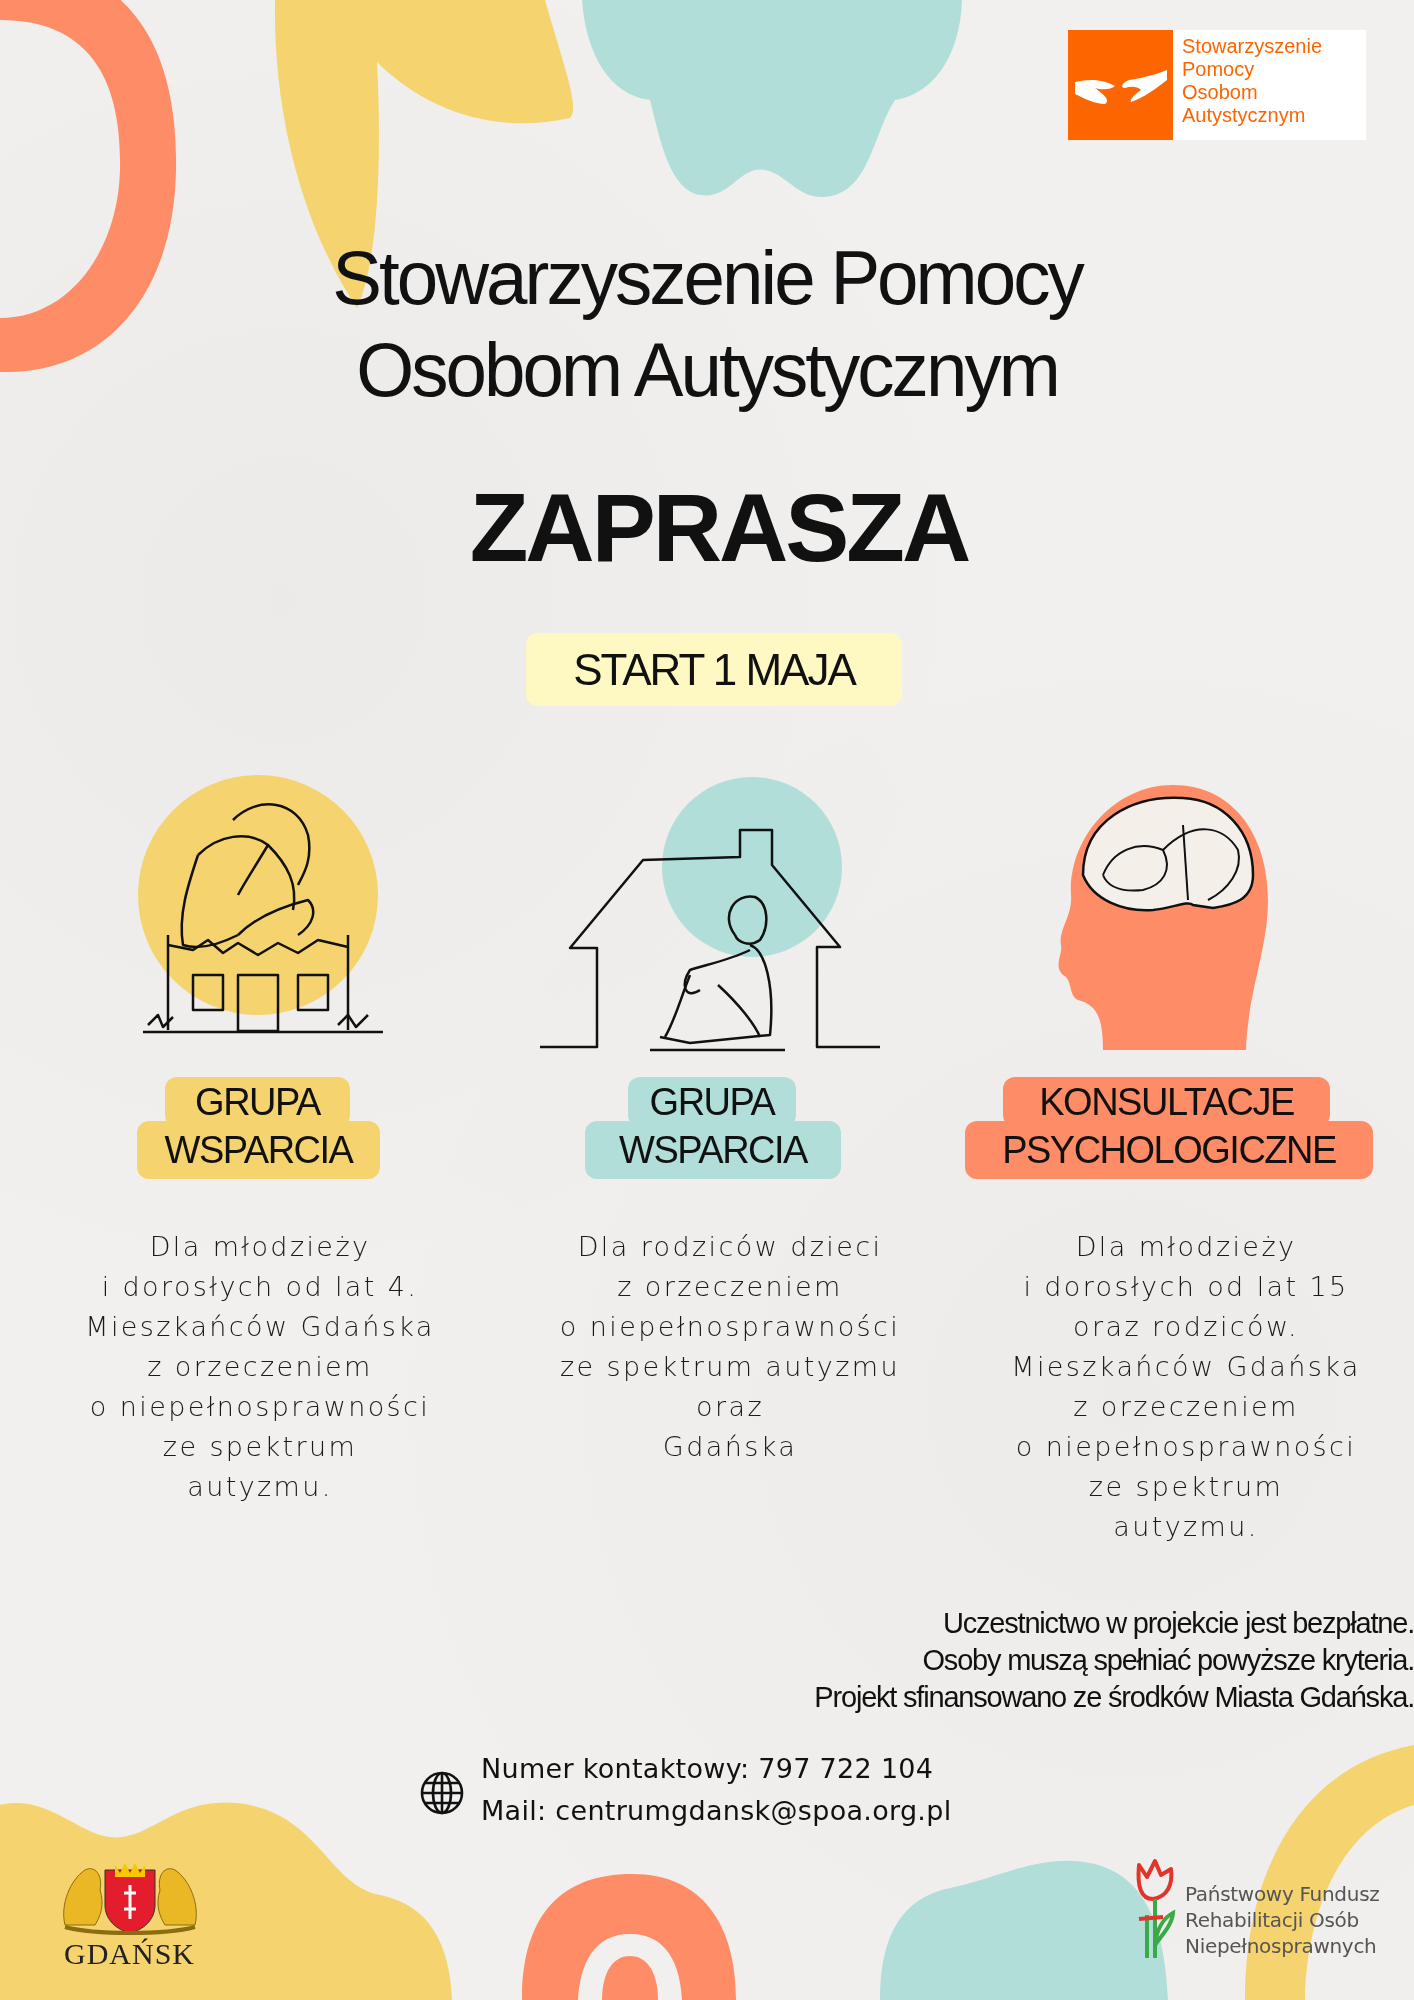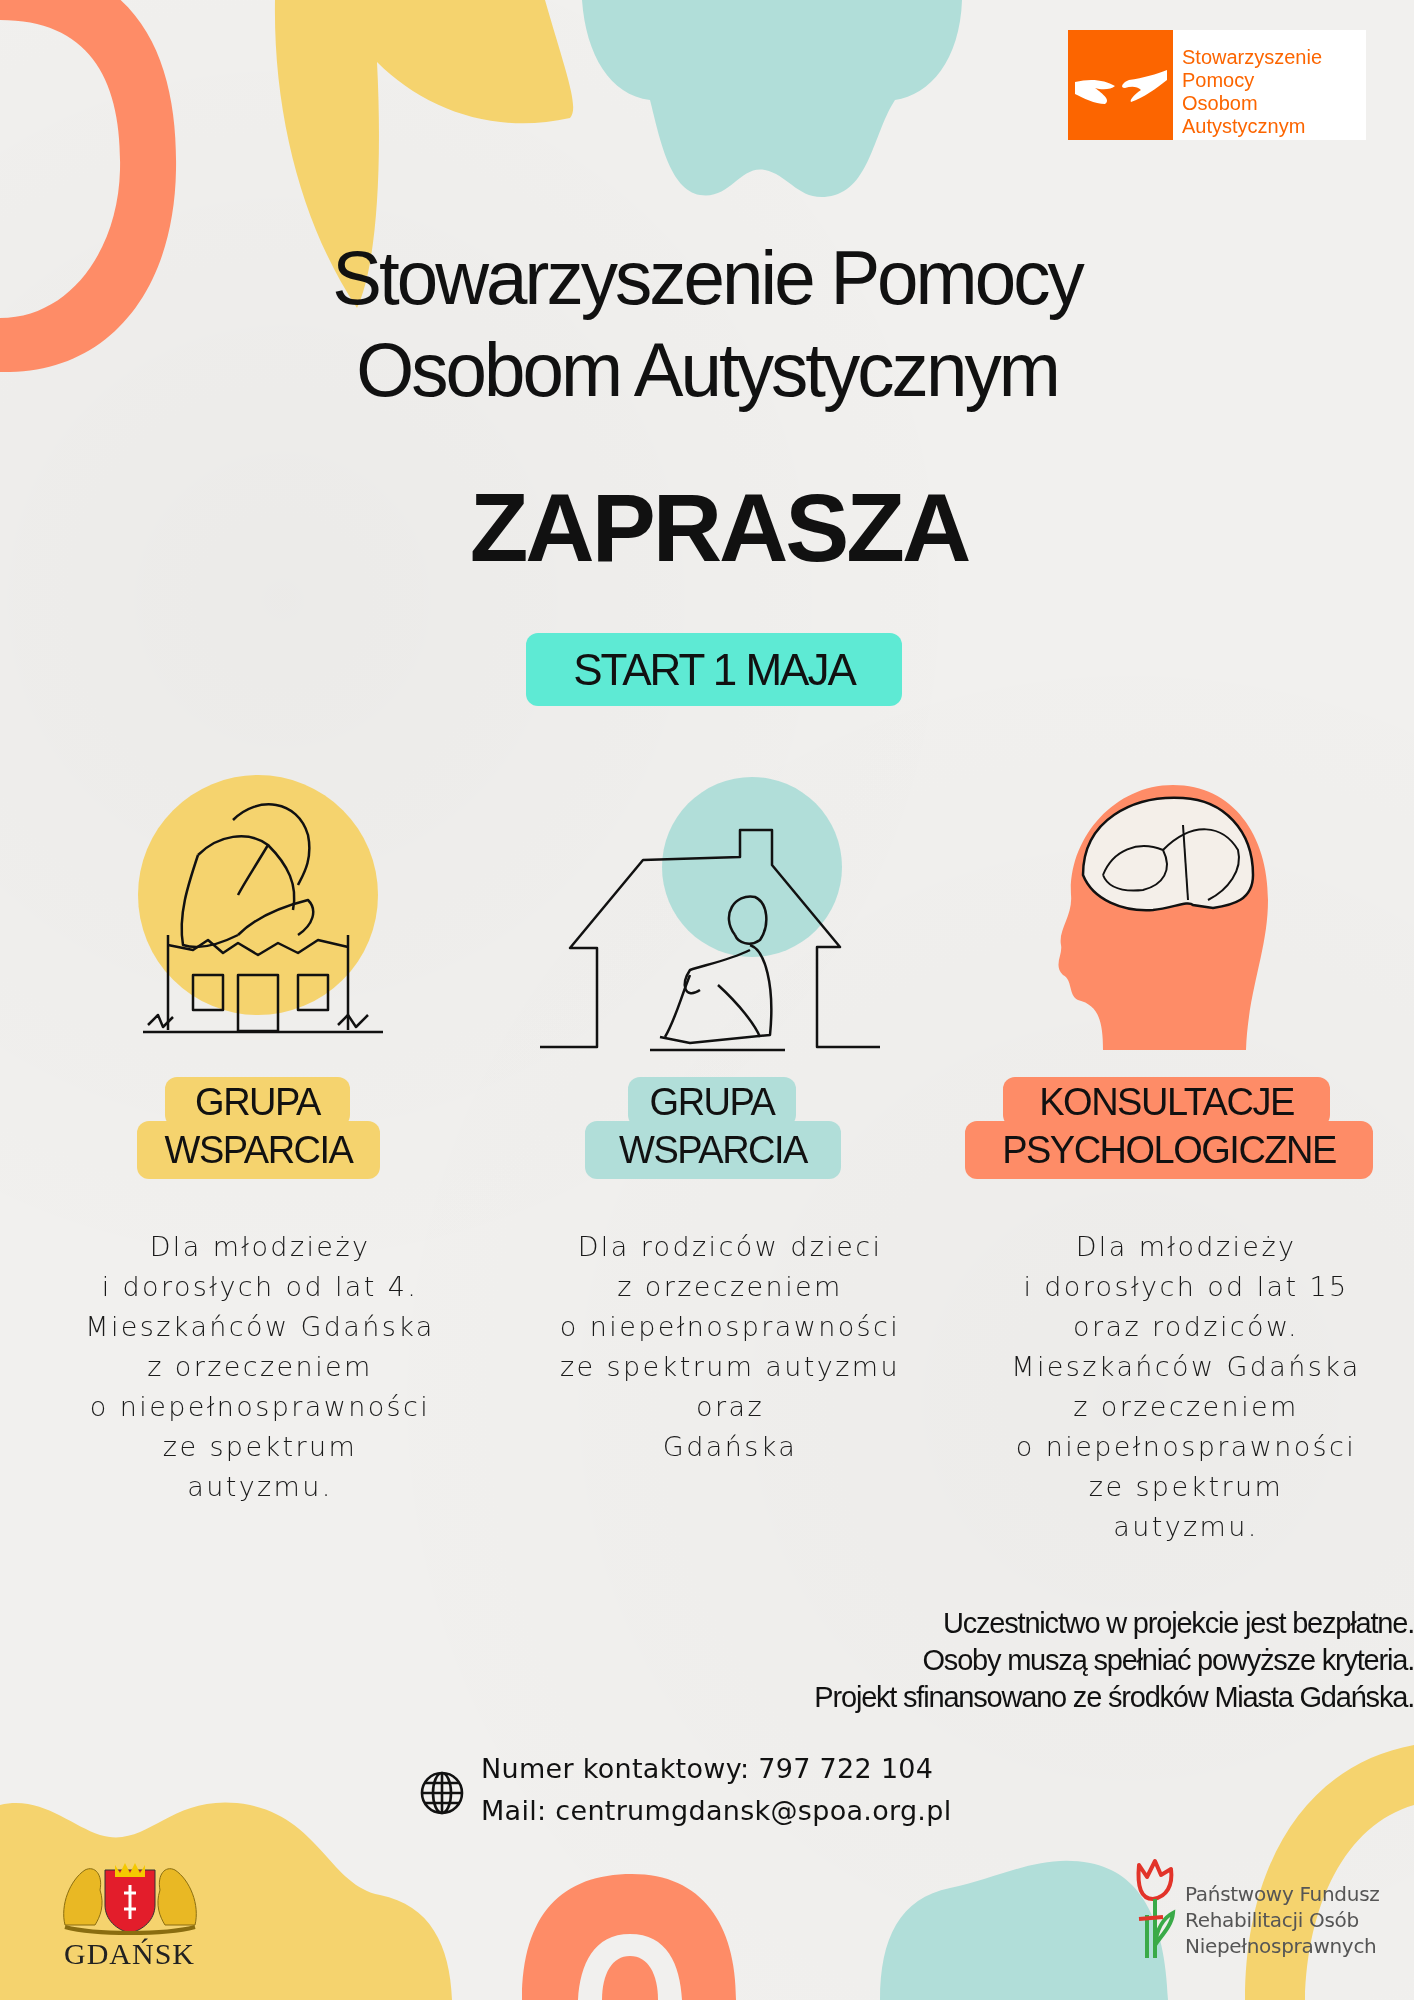--- a/index.html
+++ b/index.html
@@ -21,38 +21,38 @@
   
   .logo {
     left: 1068px; top: 30px; width: 298px; height: 110px;
     background: #fff; display: flex;
   }
   .logo-box {
     width: 105px; height: 110px; background: #fc6500;
     display: flex; align-items: center; justify-content: center;
   }
   .logo-text {
-    padding: 16px 0 0 9px;
+    padding: 5px 0 0 9px;
     color: #fc6500; font-size: 20px; line-height: 23px;
     font-family: "Liberation Sans", sans-serif;
   }
 
   .title {
     left: 0; width: 1414px; top: 232px; text-align: center;
     font-size: 76px; line-height: 92px; font-weight: 400;
     letter-spacing: -3px; transform: scaleX(0.98);
   }
   .invite {
     left: 12px; width: 1414px; top: 478px; text-align: center;
     font-size: 96px; font-weight: 700; letter-spacing: -3px;
     line-height: 100px;
   }
   .start {
     left: 526px; top: 633px; width: 376px; height: 73px;
-    background: #5eead4; border-radius: 12px;
+    background: #fef9c3; border-radius: 12px;
     display: flex; align-items: center; justify-content: center;
     font-size: 44px; letter-spacing: -2px;
   }
 
   
   .pill { position: absolute; }
   .pill .row {
     position: absolute; border-radius: 12px;
     display: flex; align-items: center; justify-content: center;
     font-size: 38px; letter-spacing: -1.5px; line-height: 1;

